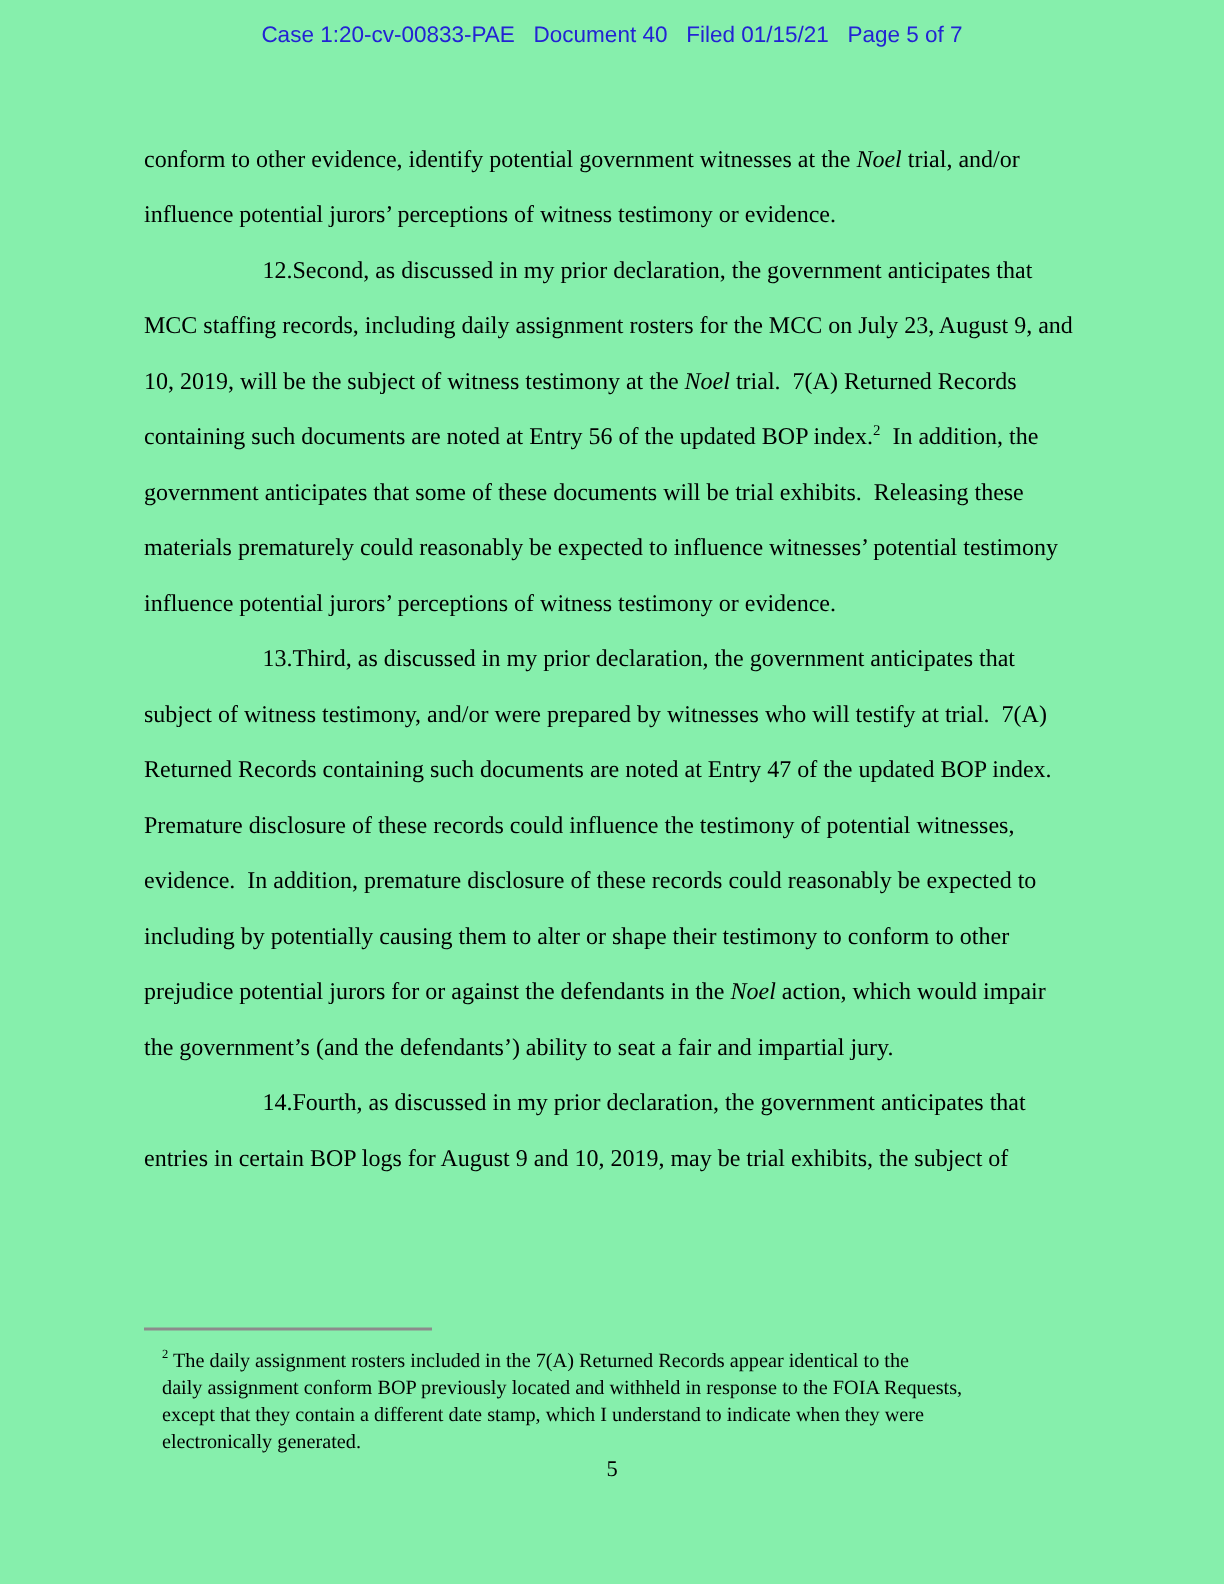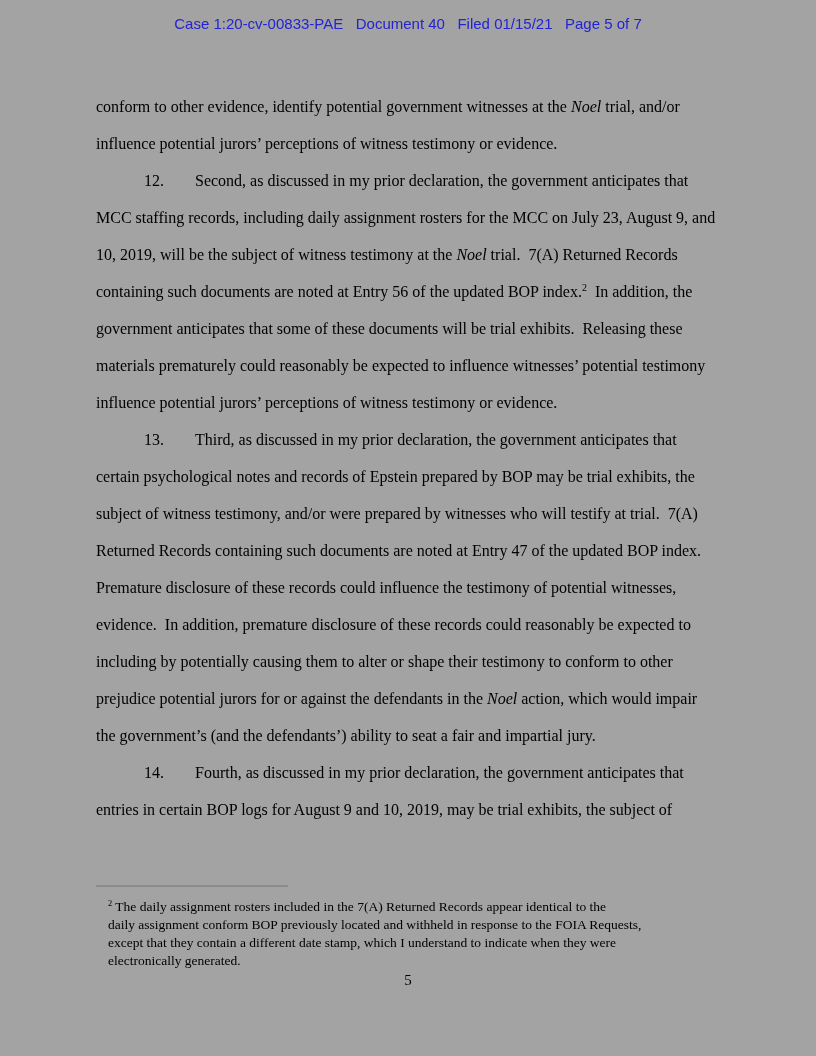--- a/index.html
+++ b/index.html
@@ -4,21 +4,21 @@
 <style>
   html, body {
     margin: 0;
     padding: 0;
     background: #ffffff;
   }
   .page {
     position: relative;
     width: 816px;
     height: 1056px;
-    background: #a3a3a3;
+    background: #86efac;
     overflow: hidden;
     font-family: "Liberation Serif", serif;
     color: #000000;
   }
   .stamp {
     position: absolute;
     top: 14px;
     left: 0;
     width: 816px;
     text-align: center;
@@ -38,20 +38,21 @@
     height: 37px;
     line-height: 37px;
     white-space: pre;
   }
   .para-start {
     padding-left: 48px;
   }
   .num {
     display: inline-block;
     width: 51px;
+    text-align: right;
   }
   .i {
     font-style: italic;
   }
   .sup {
     font-size: 0.62em;
     vertical-align: super;
     line-height: 0;
   }
   .footnote-rule {
@@ -94,21 +95,20 @@
       <div class="line"><span>conform to other evidence, identify potential government witnesses at the </span><span class="i">Noel</span><span> trial, and/or</span></div>
       <div class="line"><span>influence potential jurors’ perceptions of witness testimony or evidence.</span></div>
       <div class="line para-start"><span class="num">12.</span><span>Second, as discussed in my prior declaration, the government anticipates that</span></div>
       <div class="line"><span>MCC staffing records, including daily assignment rosters for the MCC on July 23, August 9, and</span></div>
       <div class="line"><span>10, 2019, will be the subject of witness testimony at the </span><span class="i">Noel</span><span> trial.  7(A) Returned Records</span></div>
       <div class="line"><span>containing such documents are noted at Entry 56 of the updated BOP index.</span><span class="sup">2</span><span>  In addition, the</span></div>
       <div class="line"><span>government anticipates that some of these documents will be trial exhibits.  Releasing these</span></div>
       <div class="line"><span>materials prematurely could reasonably be expected to influence witnesses’ potential testimony</span></div>
       <div class="line"><span>influence potential jurors’ perceptions of witness testimony or evidence.</span></div>
       <div class="line para-start"><span class="num">13.</span><span>Third, as discussed in my prior declaration, the government anticipates that</span></div>
-      <div class="line"><span>certain psychological notes and records of Epstein prepared by BOP may be trial exhibits, the</span></div>
       <div class="line"><span>subject of witness testimony, and/or were prepared by witnesses who will testify at trial.  7(A)</span></div>
       <div class="line"><span>Returned Records containing such documents are noted at Entry 47 of the updated BOP index.</span></div>
       <div class="line"><span>Premature disclosure of these records could influence the testimony of potential witnesses,</span></div>
       <div class="line"><span>evidence.  In addition, premature disclosure of these records could reasonably be expected to</span></div>
       <div class="line"><span>including by potentially causing them to alter or shape their testimony to conform to other</span></div>
       <div class="line"><span>prejudice potential jurors for or against the defendants in the </span><span class="i">Noel</span><span> action, which would impair</span></div>
       <div class="line"><span>the government’s (and the defendants’) ability to seat a fair and impartial jury.</span></div>
       <div class="line para-start"><span class="num">14.</span><span>Fourth, as discussed in my prior declaration, the government anticipates that</span></div>
       <div class="line"><span>entries in certain BOP logs for August 9 and 10, 2019, may be trial exhibits, the subject of</span></div>
     </div>

